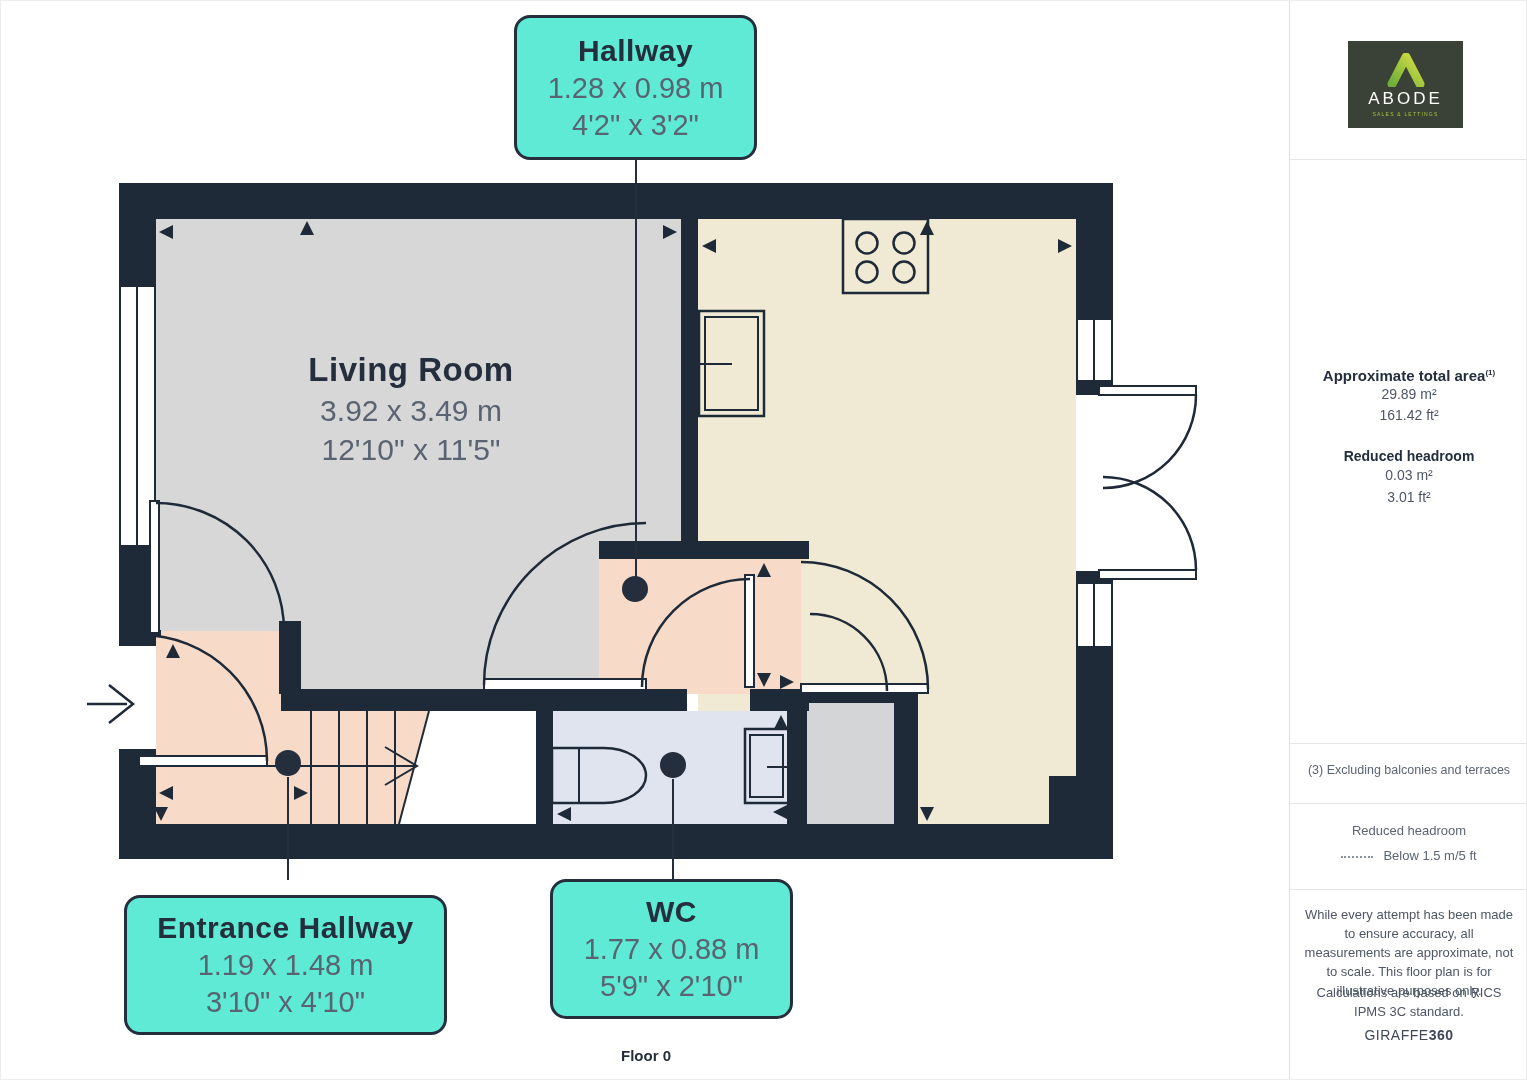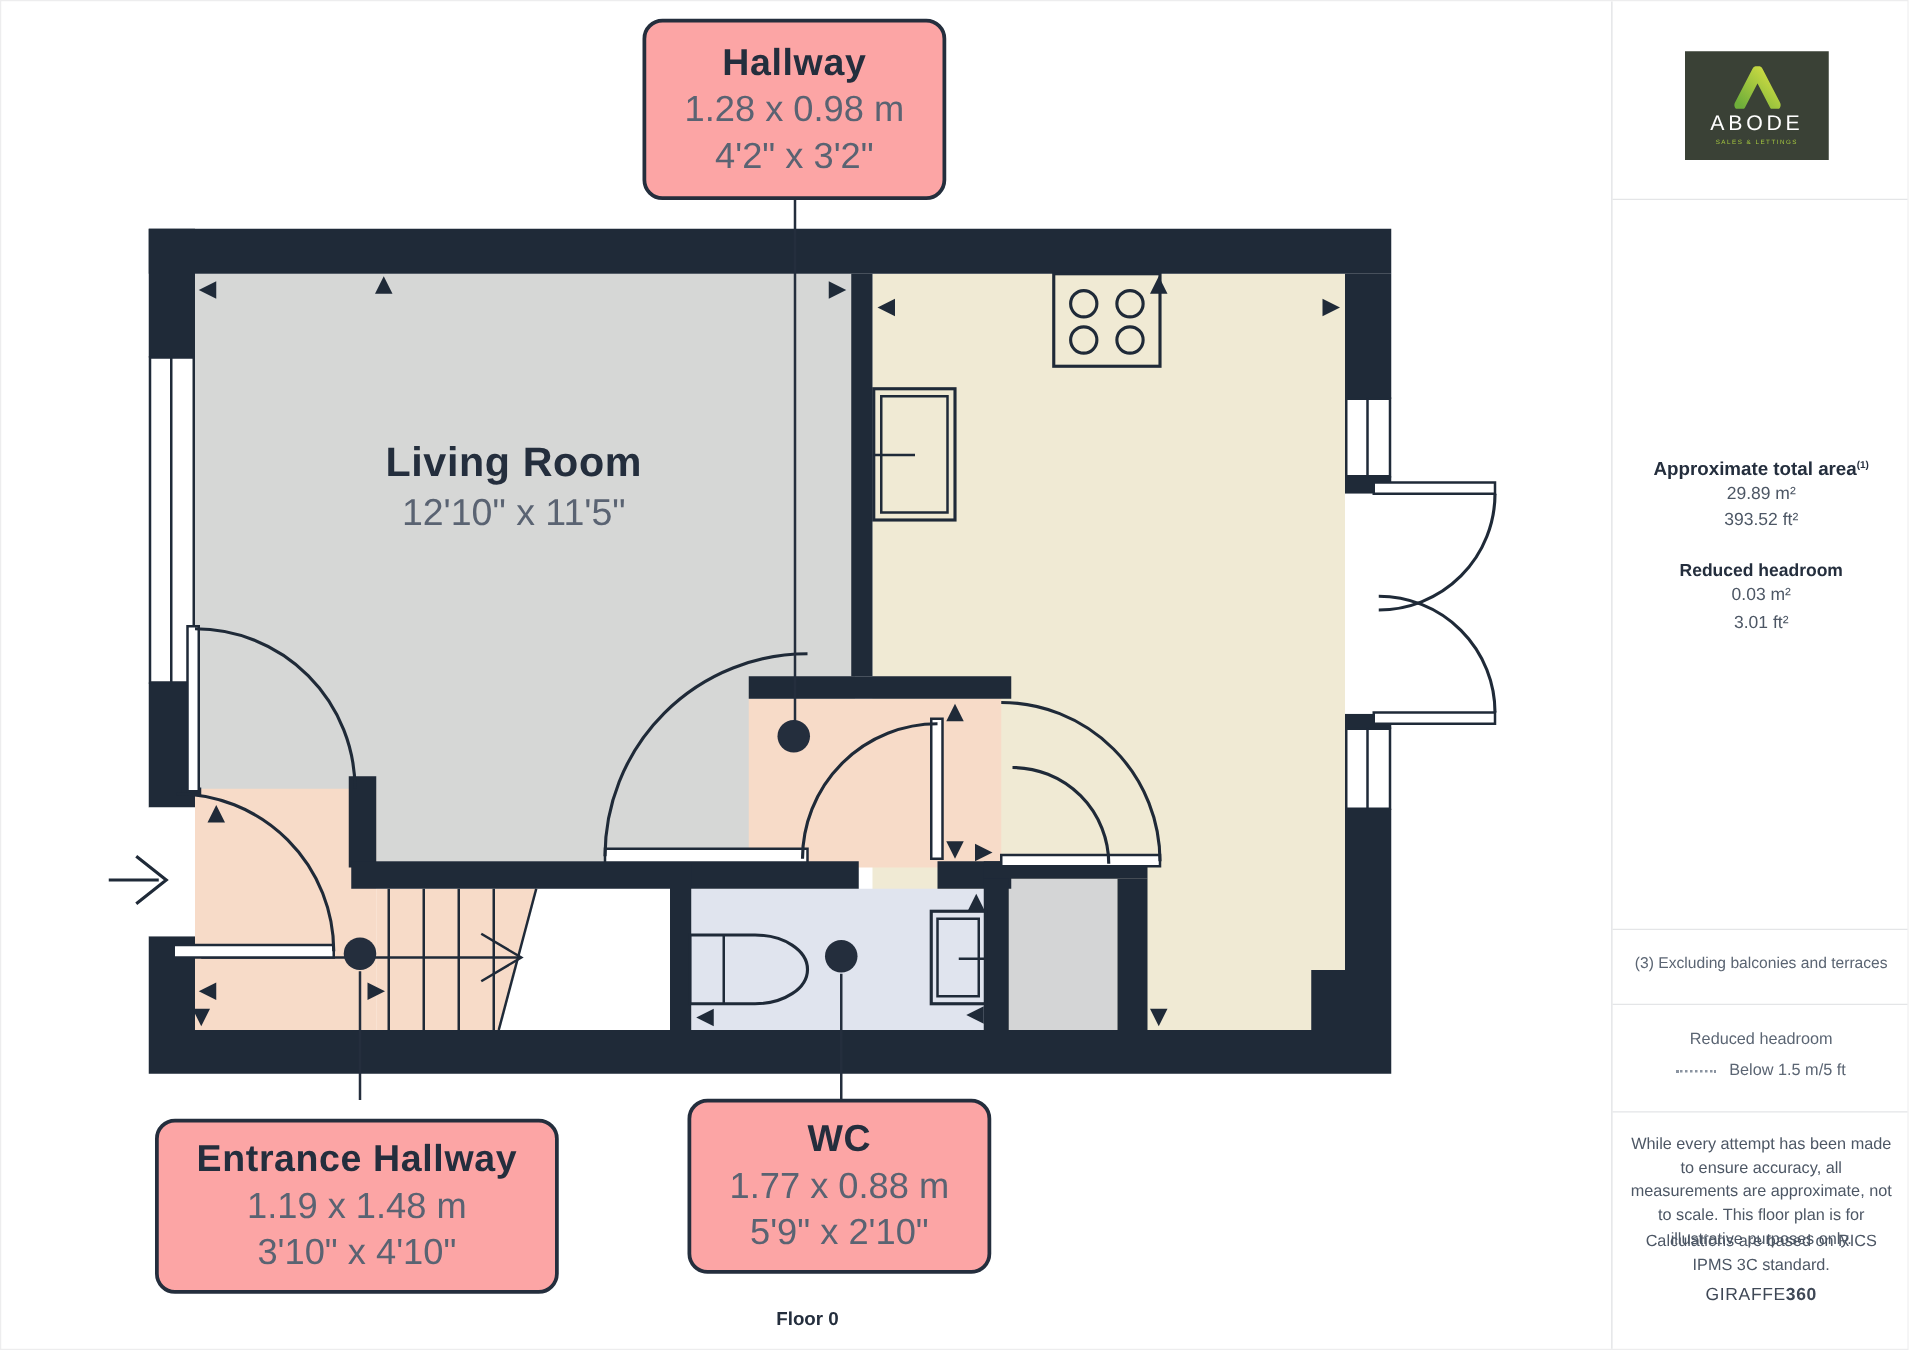--- a/index.html
+++ b/index.html
@@ -11,21 +11,21 @@
   }
   .plan-svg { position:absolute; left:0; top:0; }
 
   
   .room-label { position:absolute; text-align:center; pointer-events:none; }
   .room-name { font-size:33px; font-weight:700; color:#242e3d; letter-spacing:.5px; }
   .room-dim  { font-size:30px; color:#5a6372; margin-top:5px; }
 
   
   .callout {
-    position:absolute; background:#fca5a5; border:3px solid #242e3d; border-radius:16px;
+    position:absolute; background:#5eead4; border:3px solid #242e3d; border-radius:16px;
     display:flex; flex-direction:column; justify-content:center; align-items:center;
     text-align:center; box-sizing:border-box;
   }
   .callout .room-name { font-size:30px; }
   .callout .room-dim  { font-size:29px; margin-top:4px; }
 
   .floor-label { position:absolute; left:0; top:1046px; width:1290px; text-align:center;
     font-size:15px; font-weight:700; color:#242e3d; }
 
   
@@ -203,20 +203,21 @@
       <line x1="287" y1="776" x2="287" y2="879"></line>
       <line x1="672" y1="778" x2="672" y2="879"></line>
       <circle cx="634" cy="588" r="13" fill="#242e3d" stroke="none"></circle>
       <circle cx="287" cy="762" r="13" fill="#242e3d" stroke="none"></circle>
       <circle cx="672" cy="764" r="13" fill="#242e3d" stroke="none"></circle>
     </g>
   </svg>
 
   <div class="room-label" style="left:230px; top:350px; width:360px;">
     <div class="room-name">Living Room</div>
+    <div class="room-dim">3.92 x 3.49 m</div>
     <div class="room-dim">12'10" x 11'5"</div>
   </div>
 
 
   <div class="callout" style="left:513px; top:14px; width:243px; height:145px;">
     <div class="room-name">Hallway</div>
     <div class="room-dim">1.28 x 0.98 m</div>
     <div class="room-dim">4'2" x 3'2"</div>
   </div>
 
@@ -249,21 +250,21 @@
       <div class="logo-tagline">SALES &amp; LETTINGS</div>
     </div>
 
     <div class="sb-divider" style="top:158px;"></div>
 
     <div class="area-block">
       <div class="area-title">
         <span>Approximate total area</span><sup>(1)</sup>
       </div>
       <div class="area-val">29.89 m²</div>
-      <div class="area-val">393.52 ft²</div>
+      <div class="area-val">161.42 ft²</div>
       <div class="hr-title">Reduced headroom</div>
       <div class="hr-val">0.03 m²</div>
       <div class="hr-val">3.01 ft²</div>
     </div>
 
     <div class="sb-divider" style="top:742px;"></div>
     <div class="footnote">(3) Excluding balconies and terraces</div>
 
     <div class="sb-divider" style="top:802px;"></div>
     <div class="legend-title">Reduced headroom</div>

